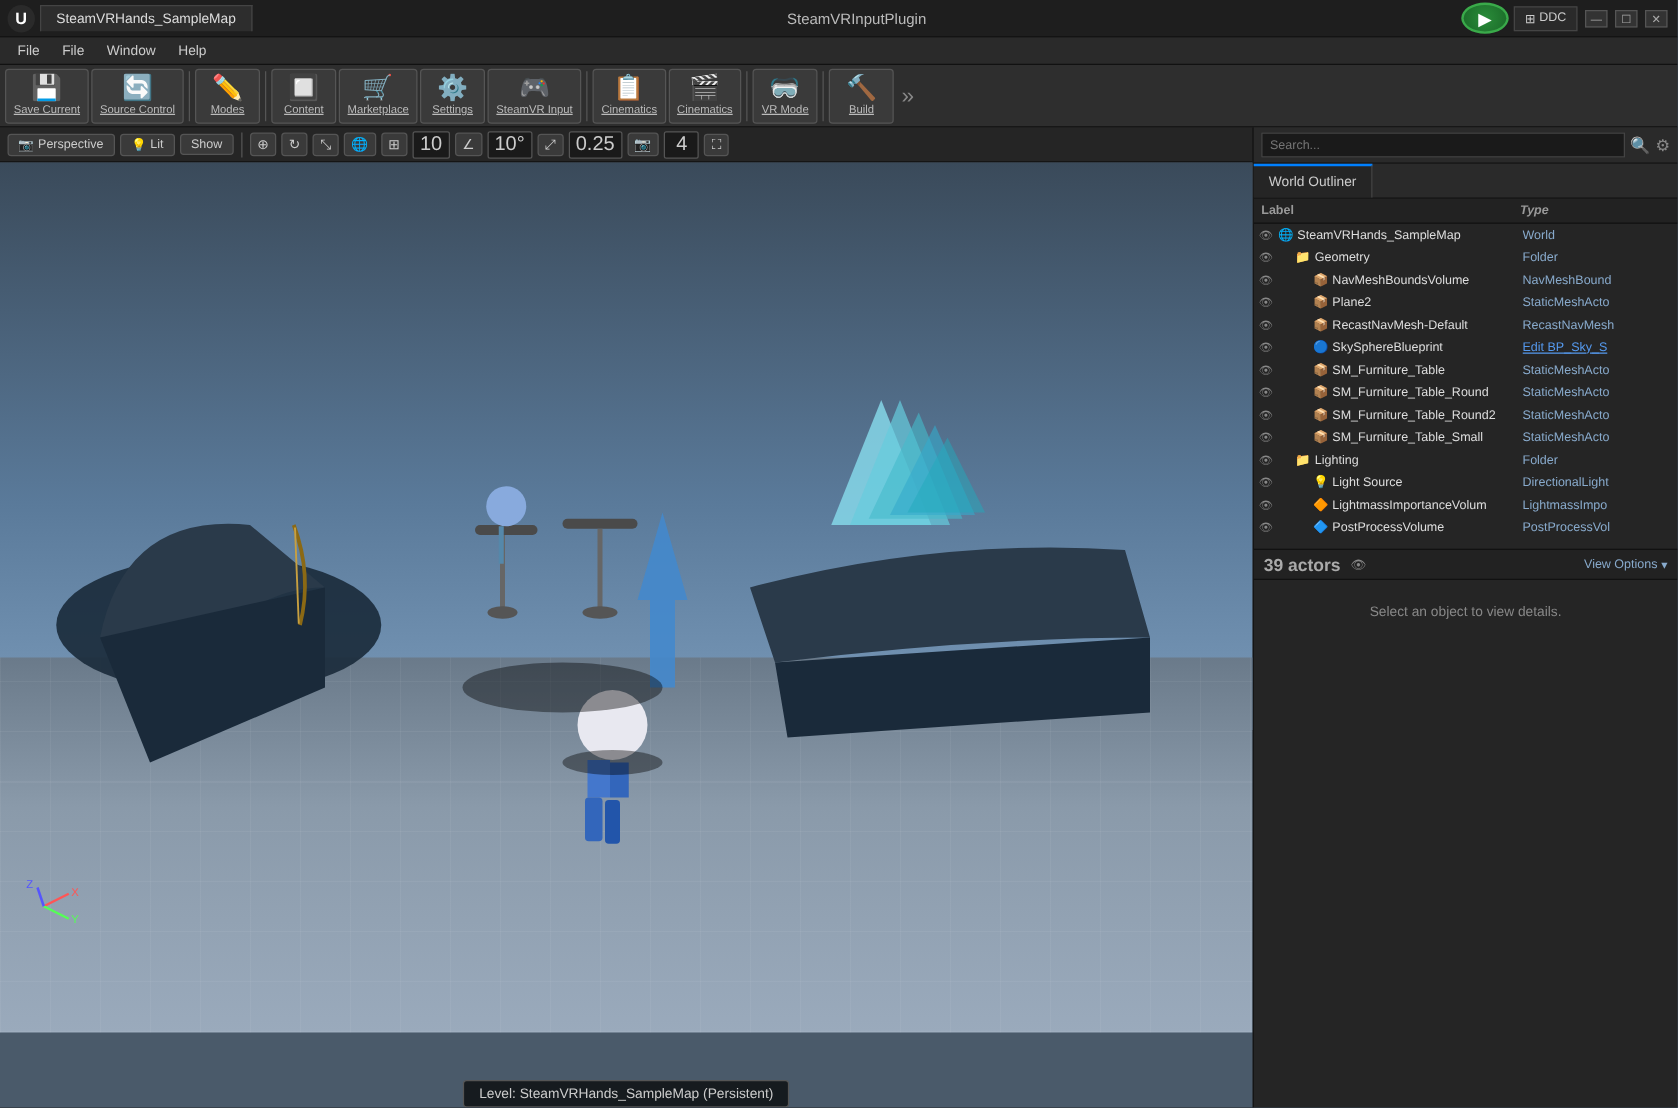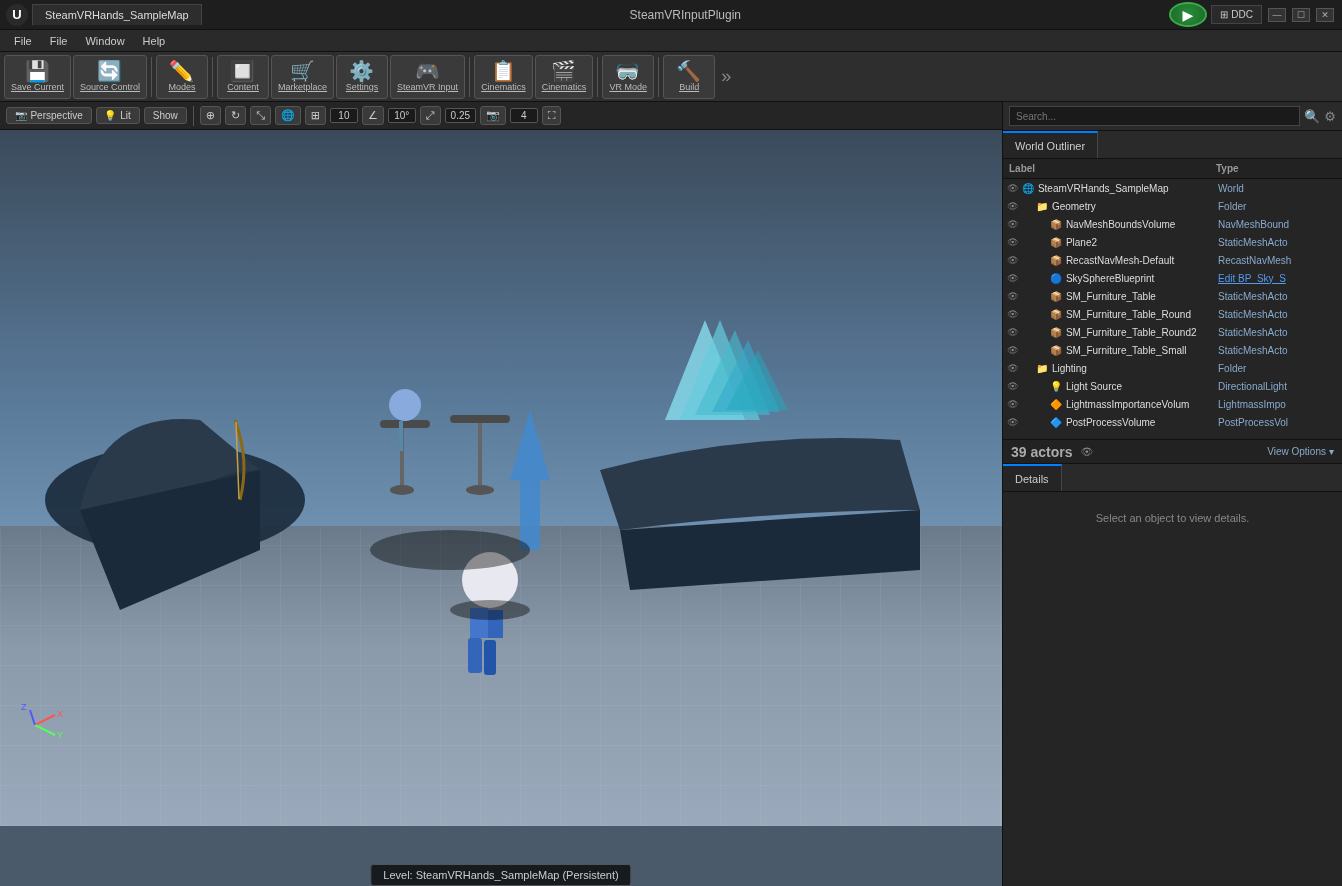--- a/index.html
+++ b/index.html
@@ -33,42 +33,42 @@
     .tb-more { font-size: 18px; color: #888; cursor: pointer; padding: 4px; }
 
     
     #main { display: flex; width: 100%; height: calc(886px - 30px - 22px - 50px); }
 
     
     #viewport-area { flex: 1; display: flex; flex-direction: column; }
     #viewport-toolbar { height: 28px; background: #252525; display: flex; align-items: center; padding: 2px 6px; gap: 4px; border-bottom: 1px solid #111; }
     .vt-btn { background: #3a3a3a; border: 1px solid #555; border-radius: 3px; padding: 2px 8px; color: #ccc; font-size: 10px; cursor: pointer; display: flex; align-items: center; gap: 3px; }
     .vt-icon-btn { background: #3a3a3a; border: 1px solid #555; border-radius: 3px; padding: 2px 5px; color: #ccc; font-size: 11px; cursor: pointer; }
-    .vt-num { background: #1a1a1a; border: 1px solid #555; border-radius: 2px; padding: 1px 5px; color: #ccc; font-size: 10px; min-width: 28px; text-align: center; }
+    .vt-num { background: #1a1a1a; border: 1px solid #555; border-radius: 2px; padding: 1px 5px; color: #ccc; font-size: 16px; min-width: 28px; text-align: center; }
     .vt-sep { width: 1px; height: 20px; background: #555; margin: 0 2px; }
     #viewport-canvas { flex: 1; background: #4a5a6a; position: relative; overflow: hidden; }
     #level-label { position: absolute; bottom: 0; left: 50%; transform: translateX(-50%); background: rgba(0,0,0,0.7); border: 1px solid #555; padding: 4px 12px; color: #ccc; font-size: 11px; border-radius: 3px; }
 
     
     .scene-floor { position: absolute; bottom: 60px; left: 0; right: 0; height: 300px; background: linear-gradient(180deg, #6a7a8a 0%, #8a9aaa 40%, #9aaabc 100%); }
     .scene-grid { position: absolute; bottom: 60px; left: 0; right: 0; height: 300px; background-image: repeating-linear-gradient(0deg, rgba(255,255,255,0.05) 0px, rgba(255,255,255,0.05) 1px, transparent 1px, transparent 40px), repeating-linear-gradient(90deg, rgba(255,255,255,0.05) 0px, rgba(255,255,255,0.05) 1px, transparent 1px, transparent 40px); }
     .scene-sky { position: absolute; top: 0; left: 0; right: 0; height: 60%; background: linear-gradient(180deg, #3a4a5a 0%, #5a7a9a 60%, #7a9aba 100%); }
 
     
     #right-panel { width: 340px; background: #252525; border-left: 1px solid #111; display: flex; flex-direction: column; }
     #outliner-header { height: 28px; background: #2a2a2a; display: flex; align-items: center; border-bottom: 1px solid #111; }
     .panel-tab { padding: 4px 12px; font-size: 11px; color: #ccc; background: #2d2d2d; border-right: 1px solid #444; cursor: pointer; height: 100%; display: flex; align-items: center; }
     .panel-tab.active { background: #252525; border-top: 2px solid #0080ff; }
     #outliner-search { display: flex; align-items: center; padding: 4px 6px; background: #2a2a2a; border-bottom: 1px solid #111; gap: 4px; }
     #outliner-search input { flex: 1; background: #1a1a1a; border: 1px solid #444; color: #ccc; padding: 2px 6px; font-size: 10px; height: 20px; }
     .search-icon-btn { color: #888; font-size: 13px; cursor: pointer; }
     #outliner-cols { display: flex; align-items: center; height: 20px; background: #222; border-bottom: 1px solid #111; padding: 0 6px; }
     .col-header { font-size: 10px; color: #999; font-weight: bold; }
     .col-label { flex: 1; }
-    .col-type { width: 120px; }
+    .col-type { width: 120px; font-style: italic; }
     #outliner-list { flex: 1; overflow-y: auto; max-height: 260px; }
     .ol-item { display: flex; align-items: center; height: 18px; padding: 0 4px; cursor: pointer; }
     .ol-eye { color: #888; font-size: 9px; margin-right: 4px; cursor: pointer; }
     .ol-indent { display: inline-block; }
     .ol-icon { font-size: 10px; margin-right: 3px; color: #888; }
     .ol-name { font-size: 10px; color: #ddd; flex: 1; overflow: hidden; text-overflow: ellipsis; white-space: nowrap; }
     .ol-type { font-size: 10px; color: #88aacc; width: 120px; overflow: hidden; text-overflow: ellipsis; white-space: nowrap; }
     .ol-type.link { color: #5599ee; text-decoration: underline; cursor: pointer; }
     #outliner-footer { height: 24px; background: #222; border-top: 1px solid #111; display: flex; align-items: center; padding: 0 8px; gap: 8px; }
     .footer-count { font-size: 14px; color: #aaa; font-weight: bold; }
@@ -373,21 +373,18 @@
       </div>
     <div id="outliner-footer">
       <span class="footer-count">39 actors</span>
       <span style="font-size:10px;color:#888;cursor:pointer;">👁</span>
       <div class="footer-view">
         <span>View Options</span>
         <span>▾</span>
       </div>
     </div>
     <div id="details-panel">
-      <div id="details-header">
-        <div class="panel-tab active">Details</div>
-      </div>
       <div id="details-body">
         <span class="details-hint">Select an object to view details.</span>
       </div>
     </div>
   </div>
 </div>
 
 </body></html>

